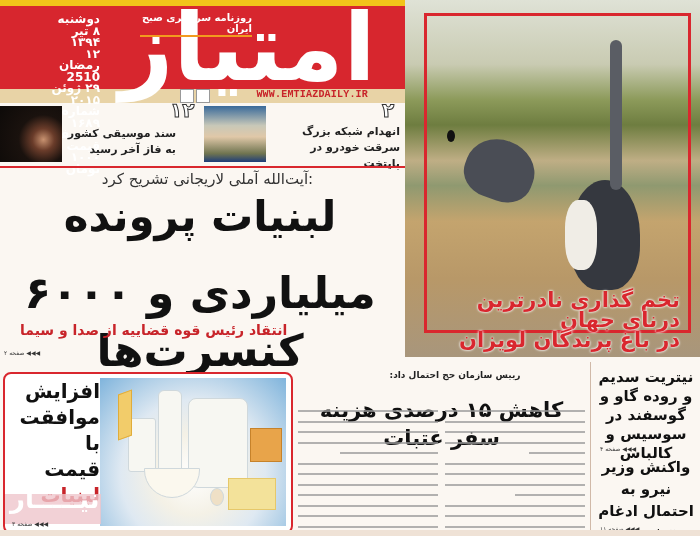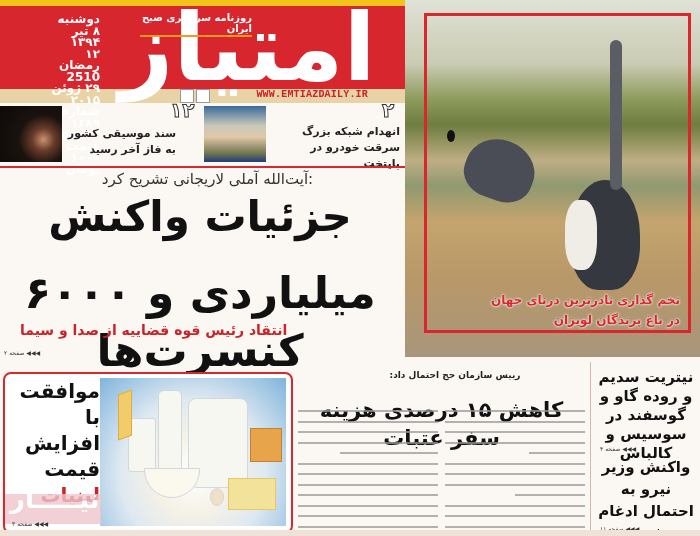--- a/index.html
+++ b/index.html
@@ -11,21 +11,21 @@
 #mast-stripe{left:0;top:89px;width:405px;height:14px;background:#e8d3a6}
 #logo{left:95px;top:2px;width:305px;height:100px;font-family:"DejaVu Sans",sans-serif;font-weight:bold;font-size:94px;color:#fff;line-height:92px;text-align:center;letter-spacing:-4px;direction:rtl}
 #tagline{left:140px;top:12px;width:112px;font-size:10px;font-weight:bold;color:#fff;text-align:right;border-bottom:2px solid #f29a1e;padding-bottom:1px}
 #dateinfo{left:45px;top:14px;width:55px;font-size:12px;line-height:11.5px;color:#fff;text-align:right;font-weight:bold}
 #url{left:228px;top:89px;width:140px;font-family:Liberation Mono, monospace;font-weight:bold;font-size:10px;color:#c8242a;text-align:right;letter-spacing:.2px}
 #boxes{left:180px;top:88px;width:32px;height:16px}
 #boxes span{display:inline-block;width:14px;height:14px;background:#fff;border:1px solid #999;margin-right:2px}
 #photo-main{left:405px;top:0;width:295px;height:357px;overflow:hidden;background:linear-gradient(180deg,#dfe2d6 0%,#c9cbb2 18%,#8c9a5a 28%,#6e7d40 35%,#bfae85 45%,#8f9970 52%,#c4a46e 62%,#b89868 78%,#a8967c 100%)}
 #photo-frame{left:424px;top:13px;width:267px;height:320px;border:3px solid #d9272e}
 .bird{position:absolute;background:#3f4248;border-radius:50% 50% 40% 40%}
-#caption-main{left:440px;top:290px;width:240px;font-size:12px;font-weight:bold;color:#d9272e;line-height:20px;text-shadow:0 0 2px #fff,0 0 3px #fff}
+#caption-main{left:440px;top:290px;width:240px;font-size:21px;font-weight:bold;color:#d9272e;line-height:20px;text-shadow:0 0 2px #fff,0 0 3px #fff}
 .teaser-num{font-family:"DejaVu Sans",sans-serif;font-size:20px;color:#fff;-webkit-text-stroke:1px #333;font-weight:bold}
 #num2{left:382px;top:98px}
 #num12{left:170px;top:98px}
 #teaser1{left:272px;top:124px;width:128px;font-size:11px;font-weight:bold;line-height:16px;color:#222}
 #teaser1-img{left:204px;top:106px;width:62px;height:56px;background:linear-gradient(180deg,#3a6a9a 0%,#c8c8b8 35%,#e0c8a8 55%,#6f7450 85%,#1e3d7a 100%)}
 #teaser2{left:66px;top:126px;width:110px;font-size:11px;font-weight:bold;line-height:16px;color:#222}
 #teaser2-img{left:0;top:106px;width:62px;height:56px;background:radial-gradient(circle at 70% 60%,#c89270 0,#6a3c2a 20%,#1a120e 45%,#0d0a08 100%)}
 #teaser-rule{left:0;top:166px;width:405px;height:2px;background:#d9272e}
 #kicker{left:20px;top:170px;width:375px;font-size:15px;color:#333;text-align:center}
 #headline1{left:0;top:190px;width:400px;font-size:42px;font-weight:bold;color:#111;text-align:center;line-height:54px;letter-spacing:-1px}
@@ -87,39 +87,39 @@
 
 <div class="abs teaser-num" id="num2">۲</div>
 <div class="abs rtl" id="teaser1">انهدام شبکه بزرگ سرقت خودرو در پایتخت</div>
 <div class="abs" id="teaser1-img"></div>
 <div class="abs teaser-num" id="num12">۱۲</div>
 <div class="abs rtl" id="teaser2">سند موسیقی کشور به فاز آخر رسید</div>
 <div class="abs" id="teaser2-img"></div>
 <div class="abs" id="teaser-rule"></div>
 
 <div class="abs" id="kicker">آیت‌الله آملی لاریجانی تشریح کرد:</div>
-<div class="abs" id="headline1">جزئیات واکنش</div>
+<div class="abs" id="headline1">لبنیات پرونده</div>
 <div class="abs" id="headline2">۶۰۰۰ میلیاردی و کنسرت‌ها</div>
 <div class="abs" id="subhead">انتقاد رئیس قوه قضاییه از صدا و سیما</div>
 <div class="abs" id="pageref-lead">صفحه ۲ ◀◀◀</div>
 
 <div class="abs" id="dairy-box"></div>
 <div class="abs" id="dairy-img">
   <div class="milk" style="left:88px;top:20px;width:60px;height:90px;border-radius:8px 8px 10px 10px"></div>
   <div class="milk" style="left:58px;top:12px;width:24px;height:88px;border-radius:6px"></div>
   <div class="milk" style="left:28px;top:40px;width:28px;height:54px;border-radius:3px"></div>
   <div class="milk" style="left:44px;top:90px;width:56px;height:30px;border-radius:0 0 28px 28px;background:#fbf8ee"></div>
   <div class="milk" style="left:128px;top:100px;width:48px;height:32px;background:#f3e29a;border-color:#e6c86a"></div>
   <div class="milk" style="left:18px;top:14px;width:14px;height:46px;background:#f2cc6a;border-color:#e0ac3a;transform:skewY(-20deg)"></div>
   <div class="milk" style="left:150px;top:50px;width:32px;height:34px;background:#e8a44a;border-color:#c6822a"></div>
   <div class="milk" style="left:110px;top:110px;width:14px;height:18px;border-radius:50%;background:#efe0c6"></div>
 </div>
 <div class="abs rtl" id="dairy-title">
+  <div>افزایش</div>
   <div>موافقت با</div>
-  <div>افزایش</div>
   <div>قیمت</div>
   <div id="dairy-title-red">لبنیات</div>
 </div>
 <div class="abs" id="watermark"></div>
 <div class="abs" id="watermark-text">نیـــــار</div>
 <div class="abs" id="pageref-dairy">صفحه ۳ ◀◀◀</div>
 
 <div class="abs rtl" id="hajj-kicker" style="text-align:center">رییس سازمان حج احتمال داد:</div>
 <div class="abs" id="hajj-title">کاهش ۱۵ درصدی هزینه سفر عتبات</div>
 <div class="abs" id="hajj-body">

